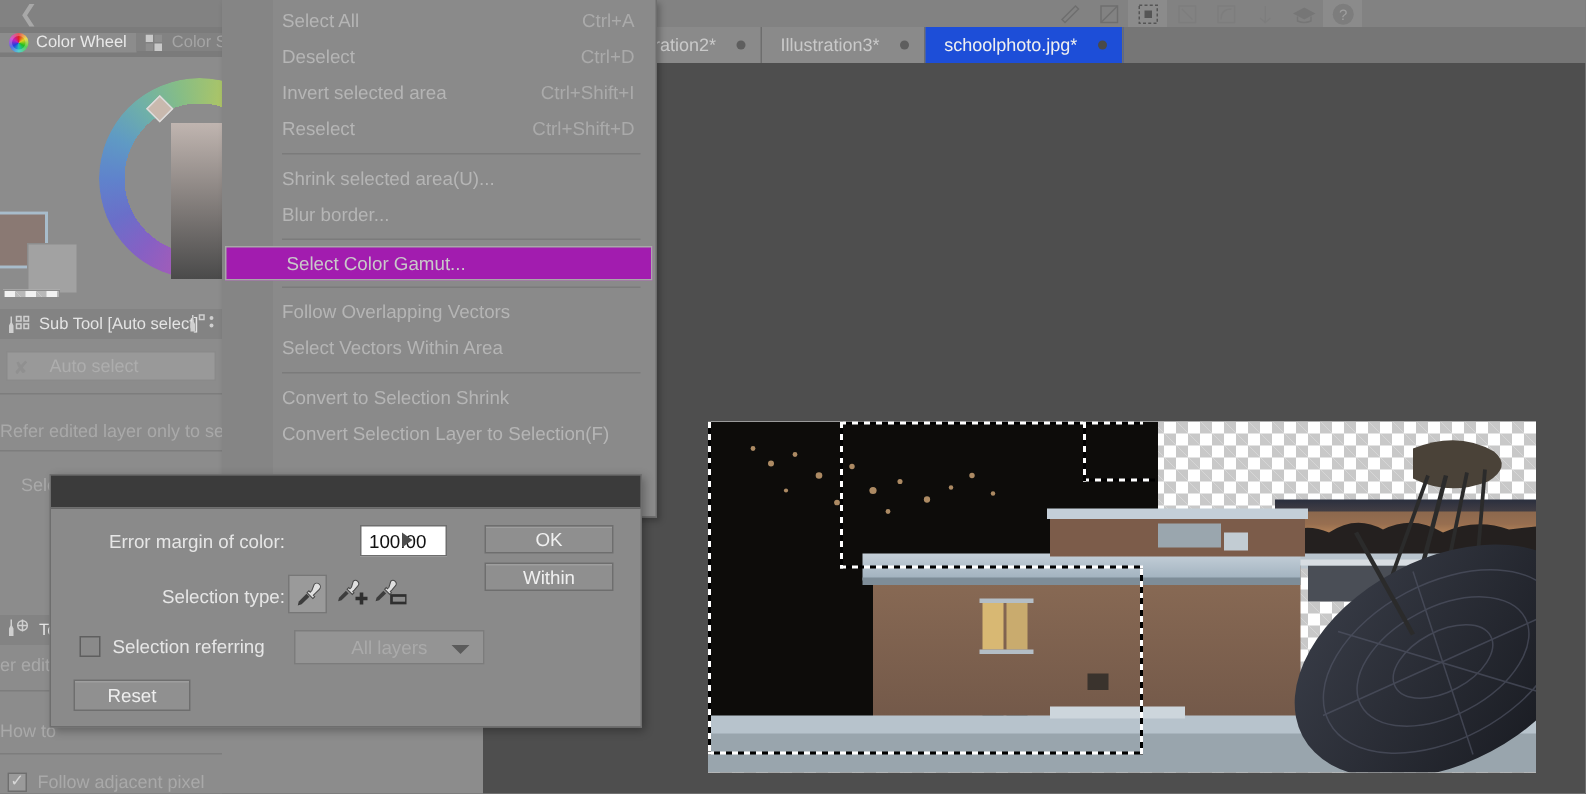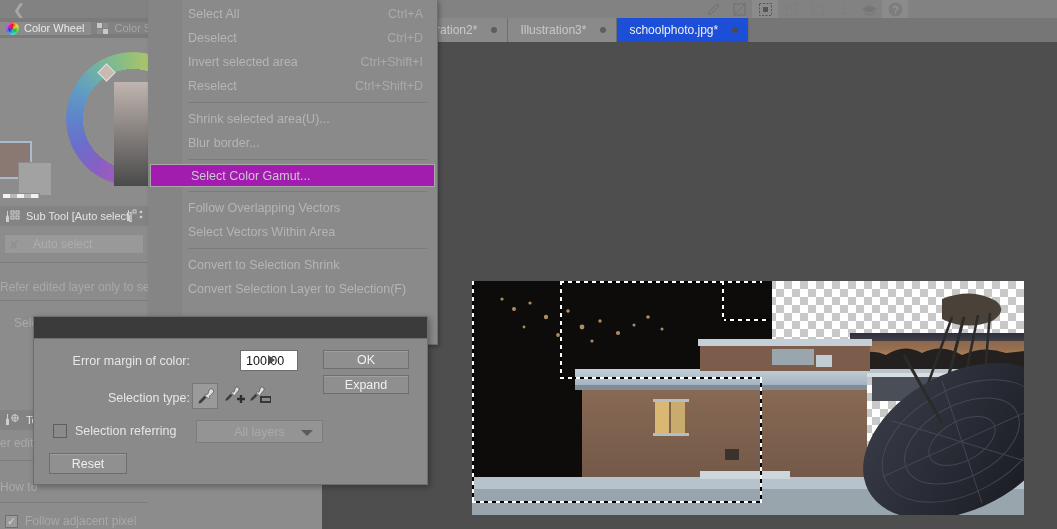--- a/index.html
+++ b/index.html
@@ -582,21 +582,21 @@
     <div class="dlg-body"></div>
   </div>
 
   <div class="dlg-label" style="left:60px; top:354px; width:130px;">Error margin of color:</div>
 
   <div class="num-input">100.00</div>
 
   <div class="tri-right"></div>
 
   <div class="btn" style="left:323px; top:350px;">OK</div>
-  <div class="btn" style="left:323px; top:375px;">Expand</div>
+  <div class="btn" style="left:323px; top:375px;">Within</div>
 
   <div class="dlg-label" style="left:85px; top:391px; width:105px;">Selection type:</div>
 
   <div class="eyedrop sel" style="left:192px; top:383px;">
     <svg width="19" height="19" viewBox="0 0 19 19">
       <path d="M13.5 2.5 a2.4 2.4 0 0 1 3.4 3.4 L14 8.8 l-1.1 1.1 0.9 0.9 -1.2 1.2 -3.9 -3.9 1.2 -1.2 0.9 0.9 1.1 -1.1 Z" fill="#e0e0e0" stroke="#4a4a4a" stroke-width=".7"></path>
       <path d="M8.3 8.8 L3.2 14 l-0.7 2.6 2.6 -0.7 5.2 -5.1 Z" fill="#3d3d3d"></path>
     </svg>
   </div>
   <div class="eyedrop" style="left:221px; top:383px;">

